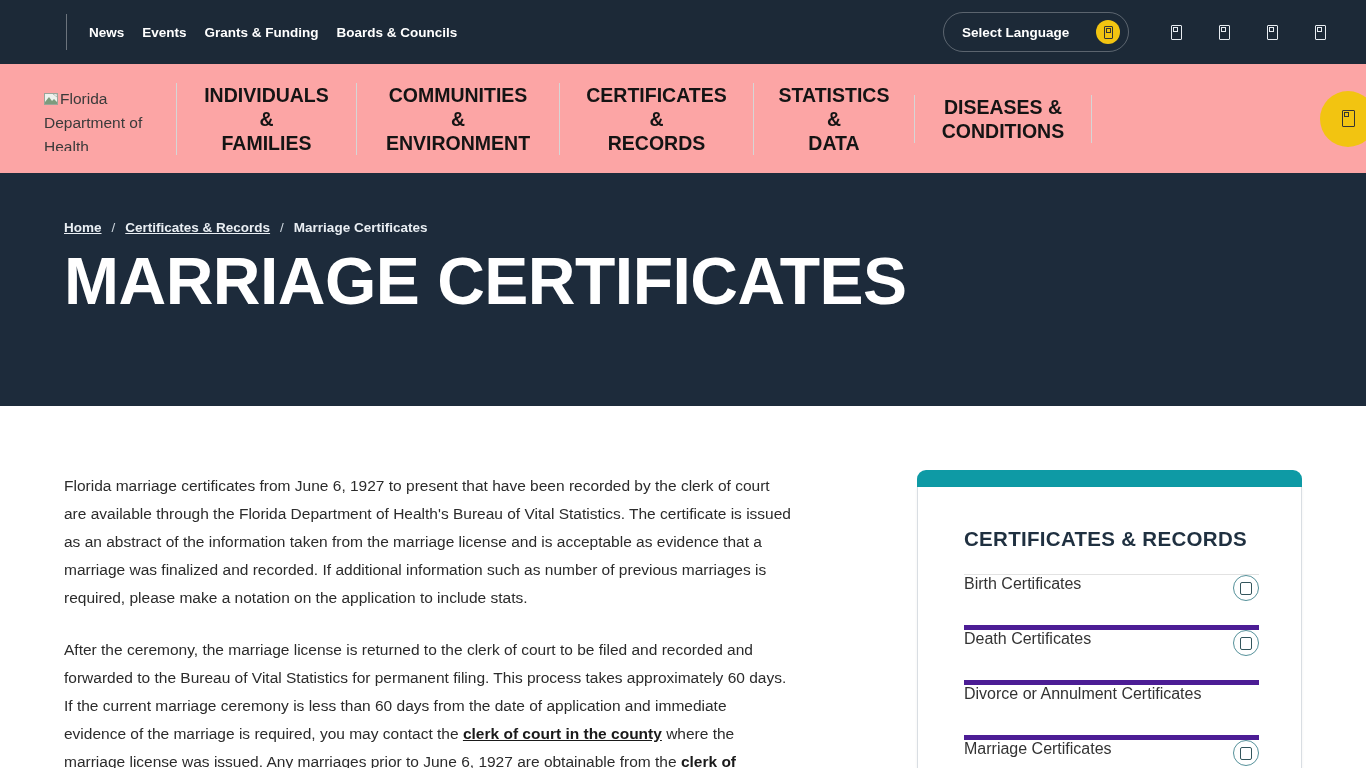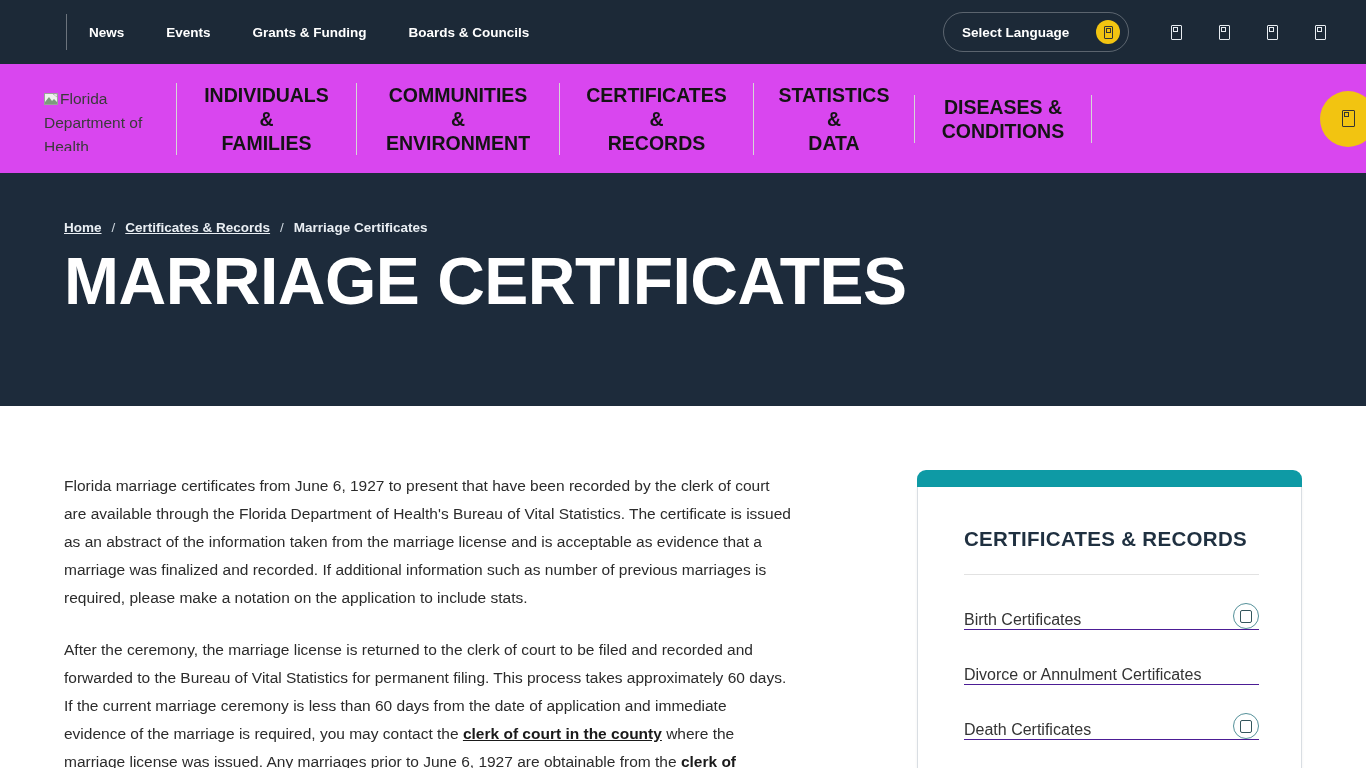--- a/index.html
+++ b/index.html
@@ -14,28 +14,28 @@
           padding:0 8px 0 18px; color:#fff; font-size:13.5px; font-weight:bold; cursor:pointer; }
   .pill.county { width:288px; }
   .pill.lang { width:186px; }
   .ycircle { width:24px; height:24px; border-radius:50%; background:#f2c411;
              display:flex; align-items:center; justify-content:center; margin-left:12px; flex:none; }
   .tofu { display:inline-block; width:9px; height:13px; border:1.7px solid #333; border-radius:1px; position:relative; }
   .tofu::after { content:""; position:absolute; left:1px; top:1px; width:3px; height:3px; border:1px solid #333; }
   .tofu.light { border-color:#e7ecf1; width:11px; height:15px; }
   .tofu.light::after { border-color:#e7ecf1; }
   .vdiv { width:1px; height:36px; background:rgba(255,255,255,.35); margin:0 22px; }
-  .toplinks { display:flex; align-items:center; gap:42px; }
+  .toplinks { display:flex; align-items:center; gap:18px; }
   .toplink { color:#fff; font-size:13.5px; font-weight:bold; text-decoration:none; cursor:pointer; }
   .spacer { flex:1; }
   .socials { display:flex; align-items:center; gap:37px; margin-left:42px; }
   .socialbtn { background:none; border:none; cursor:pointer; line-height:0; }
 
   
-  .mainnav { height:109px; background:#d946ef; display:flex; align-items:center; padding-left:44px; position:relative; }
+  .mainnav { height:109px; background:#fca5a5; display:flex; align-items:center; padding-left:44px; position:relative; }
   .logo { width:100px; height:64px; overflow:hidden; font-size:15.5px; line-height:24px; color:#3a3a3a; cursor:pointer; }
   .logo svg { vertical-align:-2px; margin-right:2px; }
   .navitems { display:flex; align-items:center; margin-left:32px; }
   .navitem { display:flex; flex-direction:column; align-items:center; justify-content:center;
              color:#141414; font-size:19.5px; font-weight:bold; line-height:24px; text-align:center;
              text-decoration:none; cursor:pointer; border-left:1px solid #d6d6d6; padding:0 10px; }
   .navitem:last-child { border-right:1px solid #d6d6d6; }
   .ni-0 { width:180px; } .ni-1 { width:203px; } .ni-2 { width:194px; }
   .ni-3 { width:193px; } .ni-4 { width:161px; } .ni-5 { width:178px; }
   .searchbtn { position:absolute; right:-10px; top:50%; transform:translateY(-50%);
@@ -58,22 +58,22 @@
   .article p + p { margin-top:24px; }
   .textlink { color:#1a1a1a; font-weight:bold; text-decoration:underline; cursor:pointer; }
 
   
   .card { position:absolute; left:917px; top:64px; width:385px; }
   .card-top { height:17px; background:#0e9aa5; border-radius:9px 9px 0 0; }
   .card-body { background:#fff; border:1px solid #d9dee3; border-top:none; height:330px;
                padding:40px 42px 0 46px; box-shadow:0 1px 3px rgba(0,0,0,.06); }
   .card-body h2 { color:#1f3040; font-size:20.5px; font-weight:bold; letter-spacing:.3px; margin-bottom:23px; }
   .rows { border-top:1px solid #e2e2e2; }
-  .row { height:55px; display:flex; align-items:flex-end; justify-content:space-between;
-         border-bottom:1px solid #4c1d95; color:#333; font-size:16px; cursor:pointer; }
+  .row { height:55px; display:flex; align-items:flex-start; justify-content:space-between;
+         border-bottom:5px solid #4c1d95; color:#333; font-size:16px; cursor:pointer; }
   .circleicon { width:26px; height:26px; border-radius:50%; border:1.5px solid #55919a;
                 display:flex; align-items:center; justify-content:center; flex:none; }
   .circleicon .inner { width:12px; height:13px; border:1.3px solid #33555c; border-radius:2px; }
 </style>
 </head>
 <body>
 
 <div class="page">
 
   <header class="topbar">
@@ -160,27 +160,27 @@
       <div class="card-body">
         <h2>CERTIFICATES &amp; RECORDS</h2>
         <div class="rows">
           <div class="row">
             <span>Birth Certificates</span>
             <span class="circleicon">
                 <span class="inner"></span>
               </span>
           </div>
           <div class="row">
-            <span>Divorce or Annulment Certificates</span>
-          </div>
-          <div class="row">
             <span>Death Certificates</span>
             <span class="circleicon">
                 <span class="inner"></span>
               </span>
+          </div>
+          <div class="row">
+            <span>Divorce or Annulment Certificates</span>
           </div>
           <div class="row">
             <span>Marriage Certificates</span>
             <span class="circleicon">
                 <span class="inner"></span>
               </span>
           </div>
         </div>
       </div>
     </aside>

